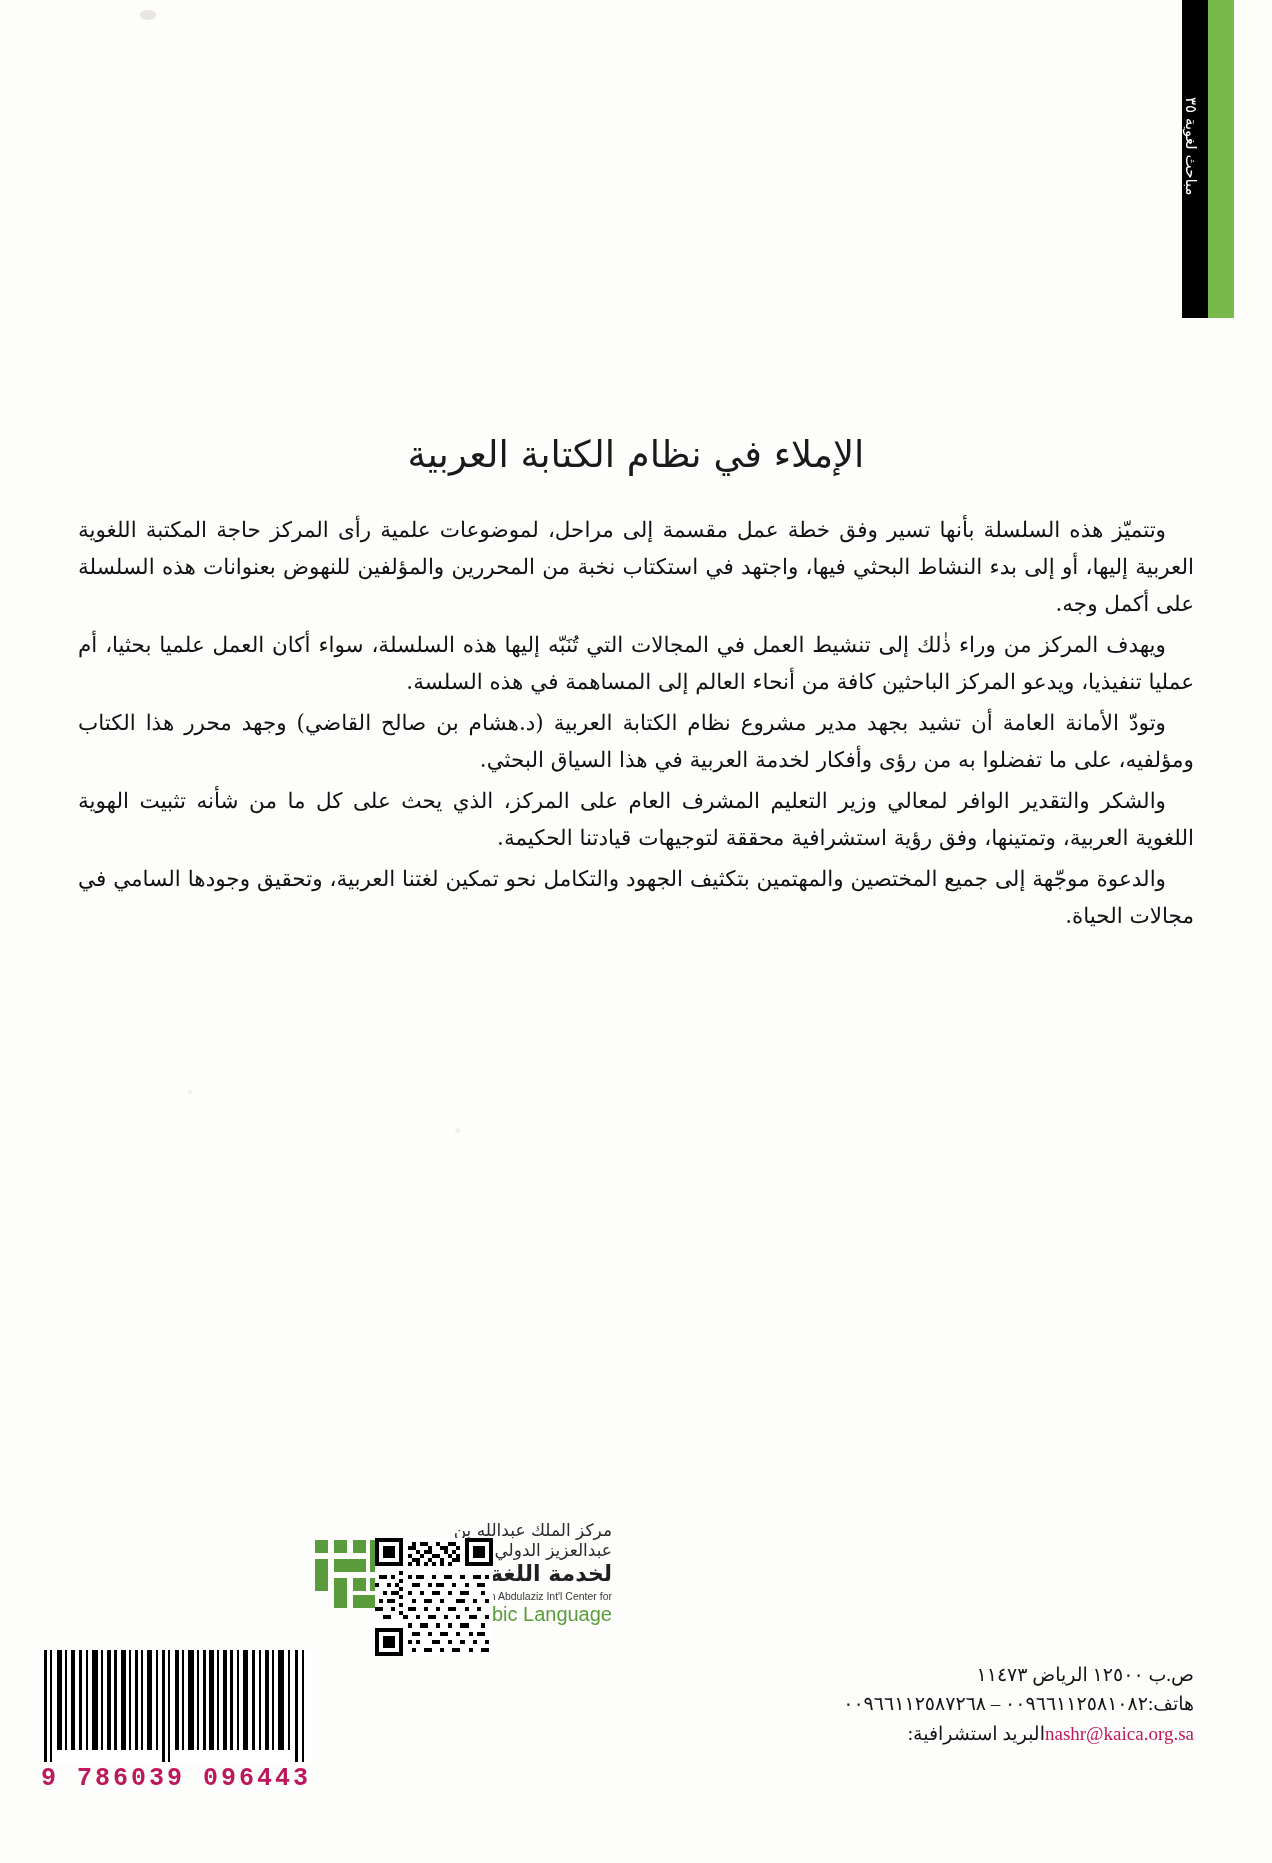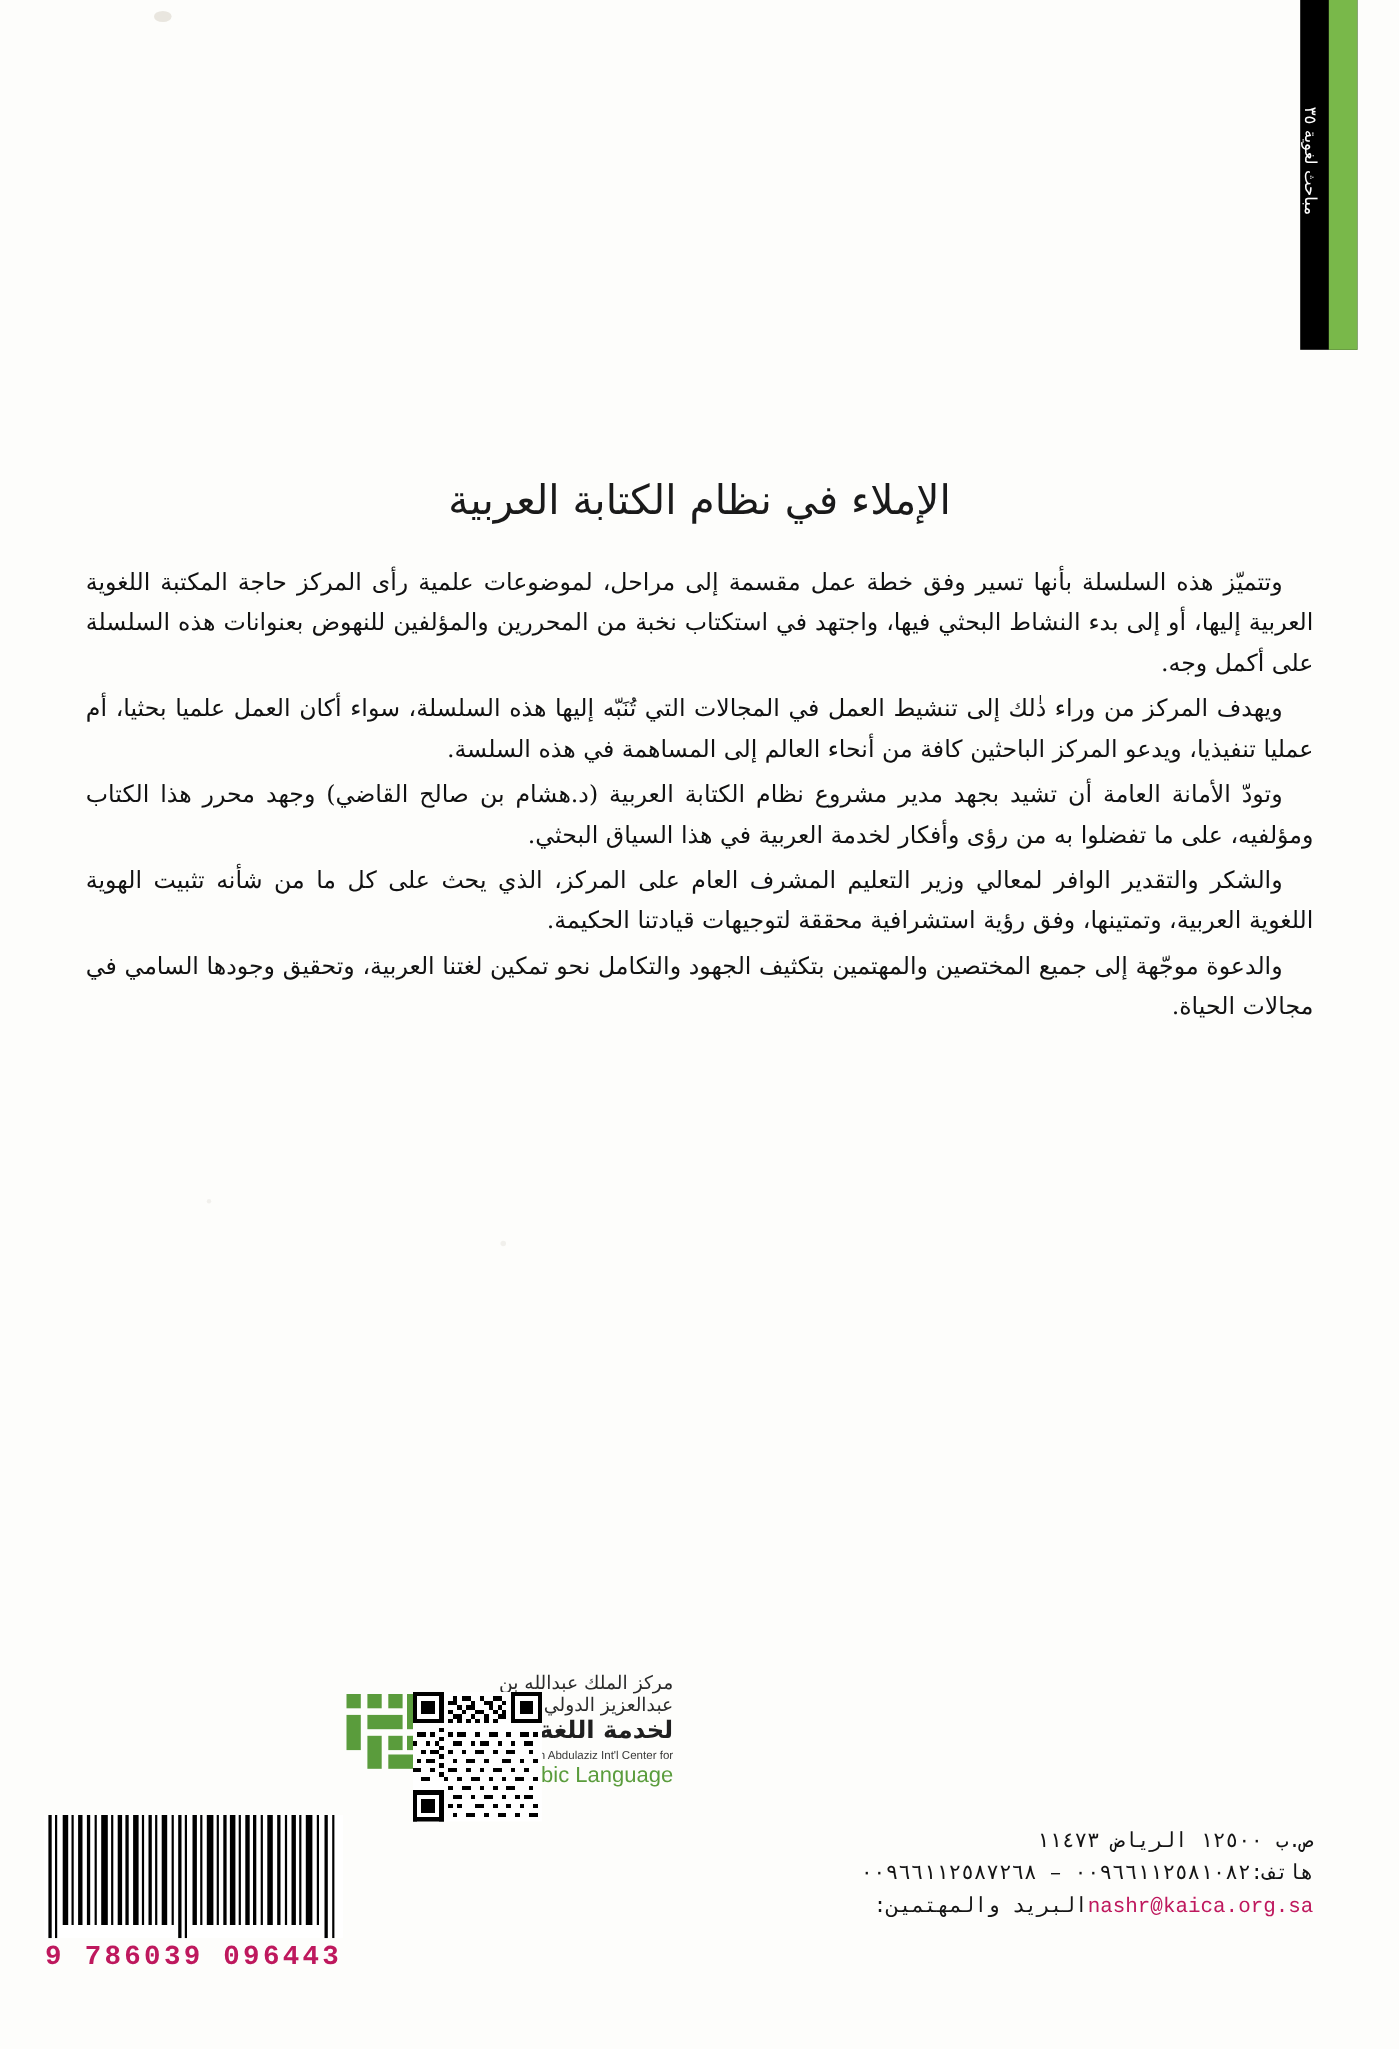--- a/index.html
+++ b/index.html
@@ -149,21 +149,21 @@
   .contact {
     position: absolute;
     right: 0;
     left: 560px;
     top: 1660px;
     text-align: right;
     padding-right: 78px;
     font-size: 19px;
     line-height: 1.55;
     color: #141414;
-    font-family: Liberation Mono, monospace;
+    font-family: Liberation Serif, serif;
     direction: rtl;
   }
   .contact .email-val {
     color: #be185d;
     direction: ltr;
     unicode-bidi: embed;
   }
 
   
   .qr {
@@ -247,21 +247,21 @@
       <div class="logo-ar-big">لخدمة اللغة العربية</div>
       <div class="logo-en-small">King Abdullah Bin Abdulaziz Int'l Center for</div>
       <div class="logo-en-big">The Arabic Language</div>
     </div>
   </div>
 
   <div class="contact">
     <div>ص.ب ١٢٥٠٠ الرياض ١١٤٧٣</div>
     <div>هاتف:٠٠٩٦٦١١٢٥٨١٠٨٢ – ٠٠٩٦٦١١٢٥٨٧٢٦٨</div>
     <div>
-      <span class="email-val">nashr@kaica.org.sa</span><span>البريد والمهتمين:</span>
+      <span class="email-val">nashr@kaica.org.sa</span><span>البريد استشرافية:</span>
     </div>
   </div>
 
   <div class="qr">
     <svg width="118" height="118" viewBox="0 0 29 29" shape-rendering="crispEdges" aria-hidden="true">
       <rect width="29" height="29" fill="#ffffff"></rect>
       <g fill="#000000">
 
         <rect x="0" y="0" width="7" height="1"></rect>
           <rect x="0" y="6" width="7" height="1"></rect>

